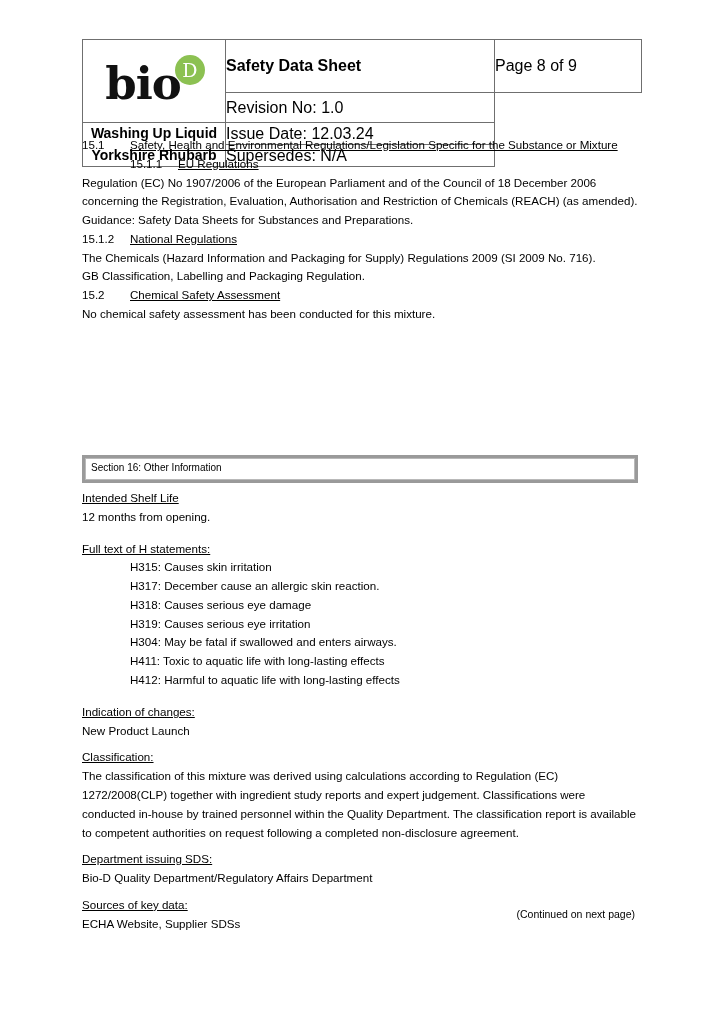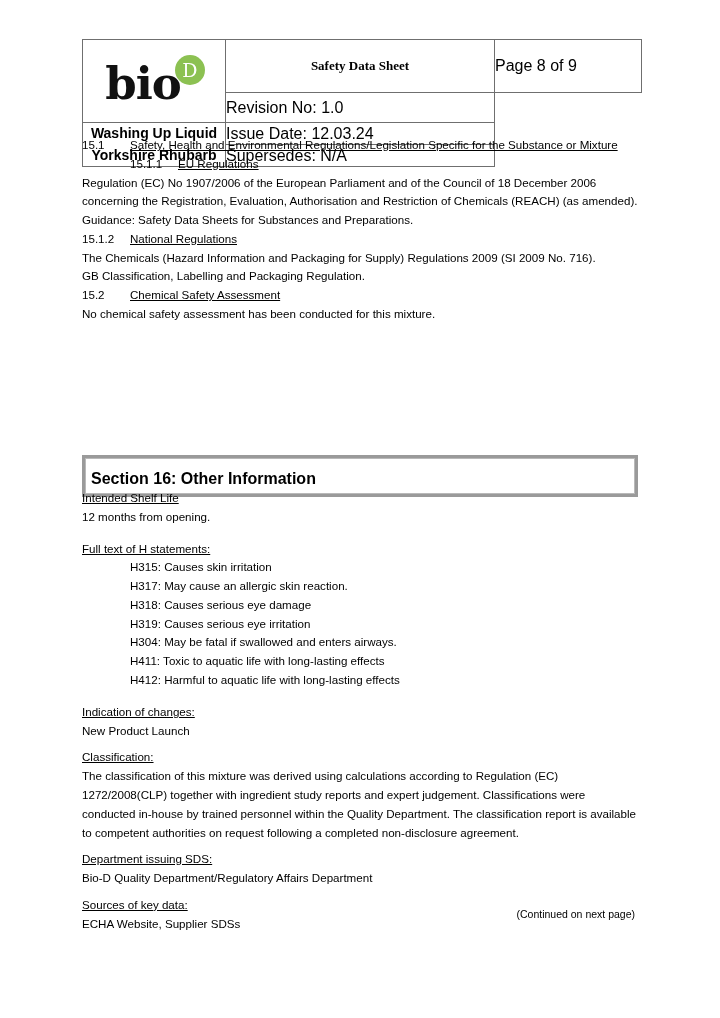--- a/index.html
+++ b/index.html
@@ -71,26 +71,24 @@
     color: #ffffff;
     font-family: "DejaVu Serif", serif;
     font-size: 19px;
     font-weight: 400;
     line-height: 30px;
     text-align: center;
   }
 
   .title-cell {
     width: 268px;
-    text-align: center;
     font-weight: 700;
-    font-size: 13px;
+    font-size: 16px;
     height: 37px;
     padding: 0 4px 2px 4px;
-    font-family: Liberation Serif, serif;
   }
   .product-cell {
     text-align: center;
     font-weight: 700;
     font-size: 14px;
     line-height: 1.55;
     padding: 2px 4px 4px 4px;
   }
   .meta-cell {
     width: 146px;
@@ -146,24 +144,23 @@
     left: 82px;
     top: 455px;
     width: 556px;
     box-sizing: border-box;
     border: 3px solid #9a9a9a;
     background: #ffffff;
     padding: 0;
   }
   .section-box-inner {
     border: 1px solid #b9b9b9;
-    padding: 8px 5px 3px 5px;
-    font-size: 16px;
+    padding: 2px 5px 3px 5px;
+    font-size: 10px;
     line-height: 1.45;
-    font-weight: bold;
   }
 
   
   .content2 {
     position: absolute;
     left: 82px;
     top: 489px;
     width: 556px;
     font-size: 11.6px;
     line-height: 1.62;
@@ -252,21 +249,21 @@
   <div class="content2">
 
     <div class="u">Intended Shelf Life</div>
     <p class="para indent">12 months from opening.</p>
 
     <div class="gap"></div>
 
     <div class="u">Full text of H statements:</div>
     <div class="hlist">
       <div class="hrow">H315: Causes skin irritation</div>
-      <div class="hrow">H317: May cause an allergic skin reaction.</div>
+      <div class="hrow">H317: December cause an allergic skin reaction.</div>
       <div class="hrow">H318: Causes serious eye damage</div>
       <div class="hrow">H319: Causes serious eye irritation</div>
       <div class="hrow">H304: May be fatal if swallowed and enters airways.</div>
       <div class="hrow">H411: Toxic to aquatic life with long-lasting effects</div>
       <div class="hrow">H412: Harmful to aquatic life with long-lasting effects</div>
     </div>
 
     <div class="gap"></div>
 
     <div class="u">Indication of changes:</div>

